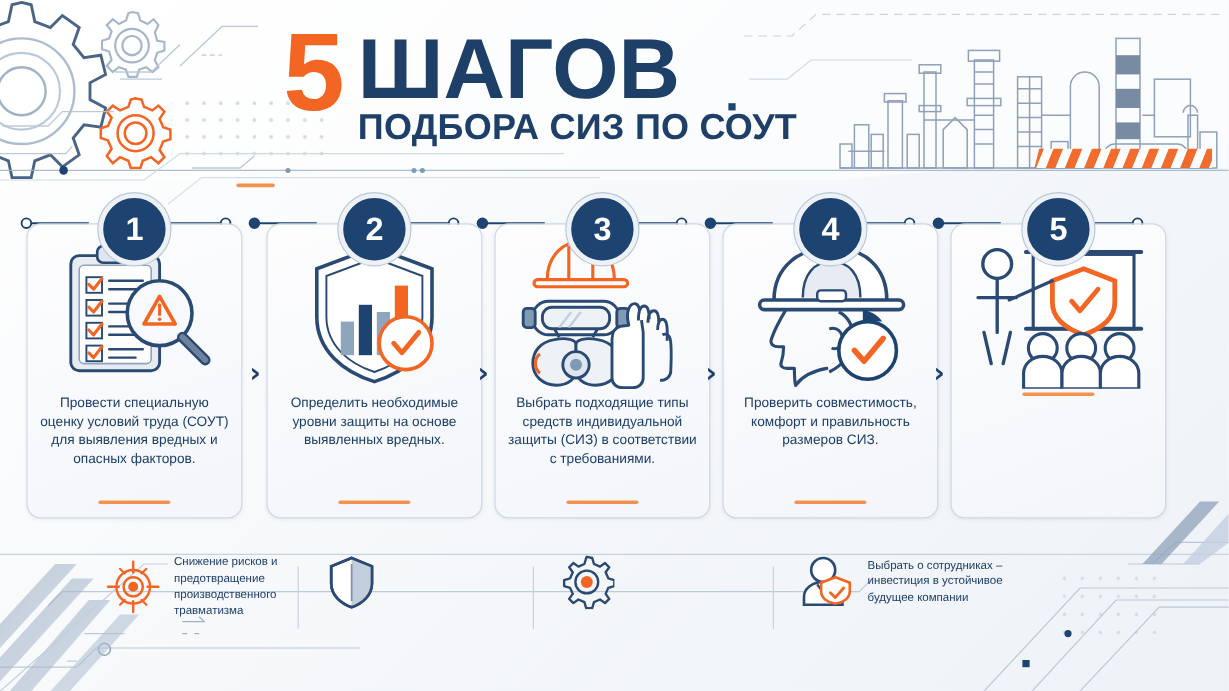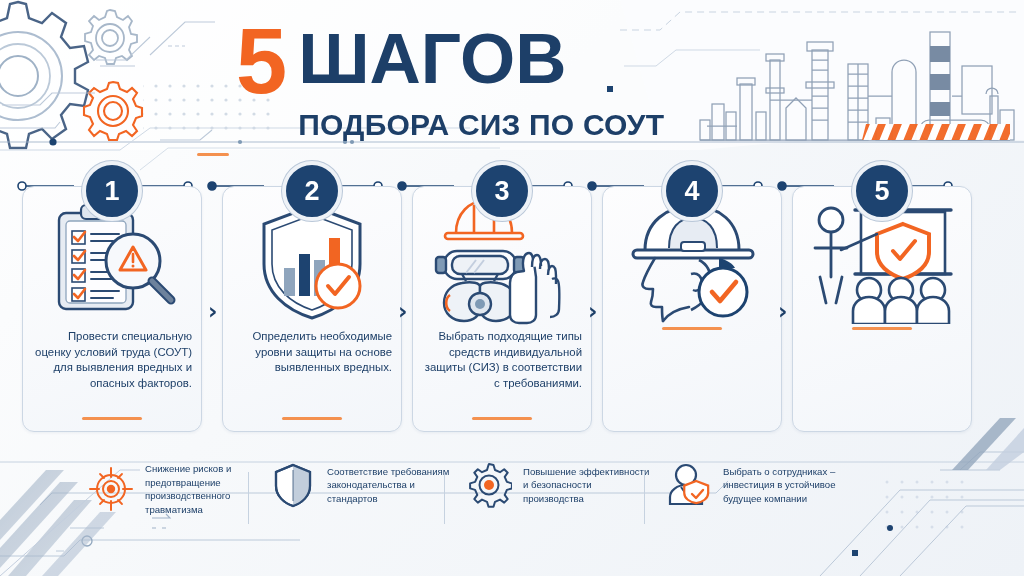--- a/index.html
+++ b/index.html
@@ -22,21 +22,21 @@
     font-size:92px;font-weight:bold;color:#f26522;line-height:0.86;
     letter-spacing:-3px;font-family:"Liberation Sans",sans-serif;
   }
   #title-text{margin-left:14px;padding-top:4px;}
   #title-main{
     font-size:71px;font-weight:bold;color:#1d3f68;line-height:0.92;
     letter-spacing:0px;
   }
   #title-sub{
     font-size:30px;font-weight:bold;color:#1d3f68;line-height:1.05;
-    margin-top:18px;letter-spacing:0.2px;
+    margin-top:0;letter-spacing:0.2px;
   }
 
   
   #steps{position:absolute;left:0;top:160px;width:1024px;height:292px;}
   .step{
     position:absolute;top:26px;width:178px;height:244px;
     background:linear-gradient(160deg,#fdfdfe 0%,#f3f6fa 100%);
     border:1px solid #ccd7e4;border-radius:12px;
     box-shadow:0 1px 3px rgba(40,70,110,.07);
     display:flex;flex-direction:column;align-items:center;
@@ -46,21 +46,21 @@
     width:52px;height:52px;border-radius:50%;
     background:#1d4370;border:4px solid #eef2f7;
     box-shadow:0 0 0 1px #b9c7d8;
     color:#fff;font-size:27px;font-weight:bold;
     display:flex;align-items:center;justify-content:center;
     z-index:4;font-family:"Liberation Sans",sans-serif;
   }
   .step-icon{height:132px;width:100%;display:flex;align-items:center;justify-content:center;
     margin-top:8px;}
   .step-text{
-    width:160px;text-align:right;font-size:11.4px;line-height:1.36;
+    width:160px;text-align:center;font-size:11.4px;line-height:1.36;
     color:#1d3f68;flex:1;padding-top:2px;
   }
   .step-rule{width:60px;height:3px;background:#f4914f;border-radius:2px;margin-bottom:11px;}
   .chev{
     position:absolute;top:138px;font-size:23px;color:#1d3f68;font-weight:bold;
     font-family:"DejaVu Sans",sans-serif;
   }
 
   
   #benefits{position:absolute;left:0;top:448px;width:1024px;height:98px;}
@@ -359,20 +359,21 @@
 
           <path d="M36,60 C30,70 26,78 24,84 c-2,5 2,7 6,7 l4,0 c0,6 -1,10 -2,13 c-1,3 1,5 5,5 l6,0 c0,6 0,10 1,14" fill="none" stroke="#2b4a73" stroke-width="2.6" stroke-linecap="round" stroke-linejoin="round"></path>
           <path d="M44,123 c6,-8 14,-12 26,-14" fill="none" stroke="#2b4a73" stroke-width="2.6" stroke-linecap="round"></path>
           <path d="M80,62 c8,4 12,12 12,22 c0,12 -8,22 -20,28" fill="none" stroke="#2b4a73" stroke-width="2.6"></path>
           <path d="M72,76 c7,-2 11,3 11,9 c0,6 -5,9 -9,7" fill="none" stroke="#2b4a73" stroke-width="2.4"></path>
 
           <circle cx="104" cy="94" r="24" fill="#ffffff" stroke="#1d4370" stroke-width="3"></circle>
           <path d="M93,94 l8,9 l16,-19" fill="none" stroke="#f26522" stroke-width="4.6" stroke-linecap="round" stroke-linejoin="round"></path>
         </svg>
       </div>
+      <div class="step-text">Проверить совместимость, комфорт и правильность размеров СИЗ.</div>
       <div class="step-rule"></div>
     </div>
     <div class="chev" style="left:778px">›</div>
 
     <div class="step" style="left:792px">
       <div class="step-badge">5</div>
       <div class="step-icon">
         <svg width="150" height="126" viewBox="0 0 150 126">
 
           <rect x="54" y="14" width="84" height="62" fill="#ffffff" stroke="#2b4a73" stroke-width="2.6"></rect>
@@ -417,33 +418,31 @@
 
     <div class="benefit" style="left:270px">
       <div class="benefit-icon">
         <svg width="46" height="46" viewBox="0 0 46 46">
           <path d="M23,3 L40,10 V24 C40,34 32,41 23,44 C14,41 6,34 6,24 V10 Z" fill="#ffffff" stroke="#2b4a73" stroke-width="2.2"></path>
           <path d="M23,3 L40,10 V24 C40,34 32,41 23,44 Z" fill="#b7c5d6" opacity="0.85"></path>
           <path d="M23,3 L40,10 V24 C40,34 32,41 23,44 C14,41 6,34 6,24 V10 Z" fill="none" stroke="#2b4a73" stroke-width="2.2"></path>
           <path d="M23,8 v31" stroke="#2b4a73" stroke-width="1.4" opacity="0.55"></path>
         </svg>
       </div>
-      <div class="benefit-text">Соответствие требованиям законодательства и стандартов</div>
     </div>
     <div class="bsep" style="left:444px"></div>
 
     <div class="benefit" style="left:466px">
       <div class="benefit-icon">
         <svg width="46" height="46" viewBox="0 0 46 46" fill="none" stroke="#2b4a73" stroke-width="2">
           <path d="M23,2 l4.5,1 l1.5,5 l5,2.2 l4.2,-3 l3.5,3.5 l-3,4.2 l2.2,5 l5,1.5 l0,5 l-5,1.5 l-2.2,5 l3,4.2 l-3.5,3.5 l-4.2,-3 l-5,2.2 l-1.5,5 l-5,0 l-1.5,-5 l-5,-2.2 l-4.2,3 l-3.5,-3.5 l3,-4.2 l-2.2,-5 l-5,-1.5 l0,-5 l5,-1.5 l2.2,-5 l-3,-4.2 l3.5,-3.5 l4.2,3 l5,-2.2 l1.5,-5 z" stroke-linejoin="round"></path>
           <circle cx="23" cy="23" r="9.5"></circle>
           <circle cx="23" cy="23" r="5" fill="#f26522" stroke="none"></circle>
         </svg>
       </div>
-      <div class="benefit-text">Повышение эффективности и безопасности производства</div>
     </div>
     <div class="bsep" style="left:644px"></div>
 
     <div class="benefit" style="left:666px">
       <div class="benefit-icon">
         <svg width="46" height="46" viewBox="0 0 46 46">
           <circle cx="20" cy="13" r="10" fill="#ffffff" stroke="#2b4a73" stroke-width="2.2"></circle>
           <path d="M4,42 v-7 a16,12 0 0 1 32,0 v7 z" fill="#ffffff" stroke="#2b4a73" stroke-width="2.2"></path>
           <path d="M15,25 l5,7 l5,-7" fill="none" stroke="#2b4a73" stroke-width="2"></path>
           <path d="M32,22 L45,27 V35 C45,41 39,45 32,46 C25,45 19,41 19,35 V27 Z" fill="#ffffff" stroke="#f26522" stroke-width="2.4" transform="translate(-2,-4) scale(0.92) translate(3,3)"></path>

